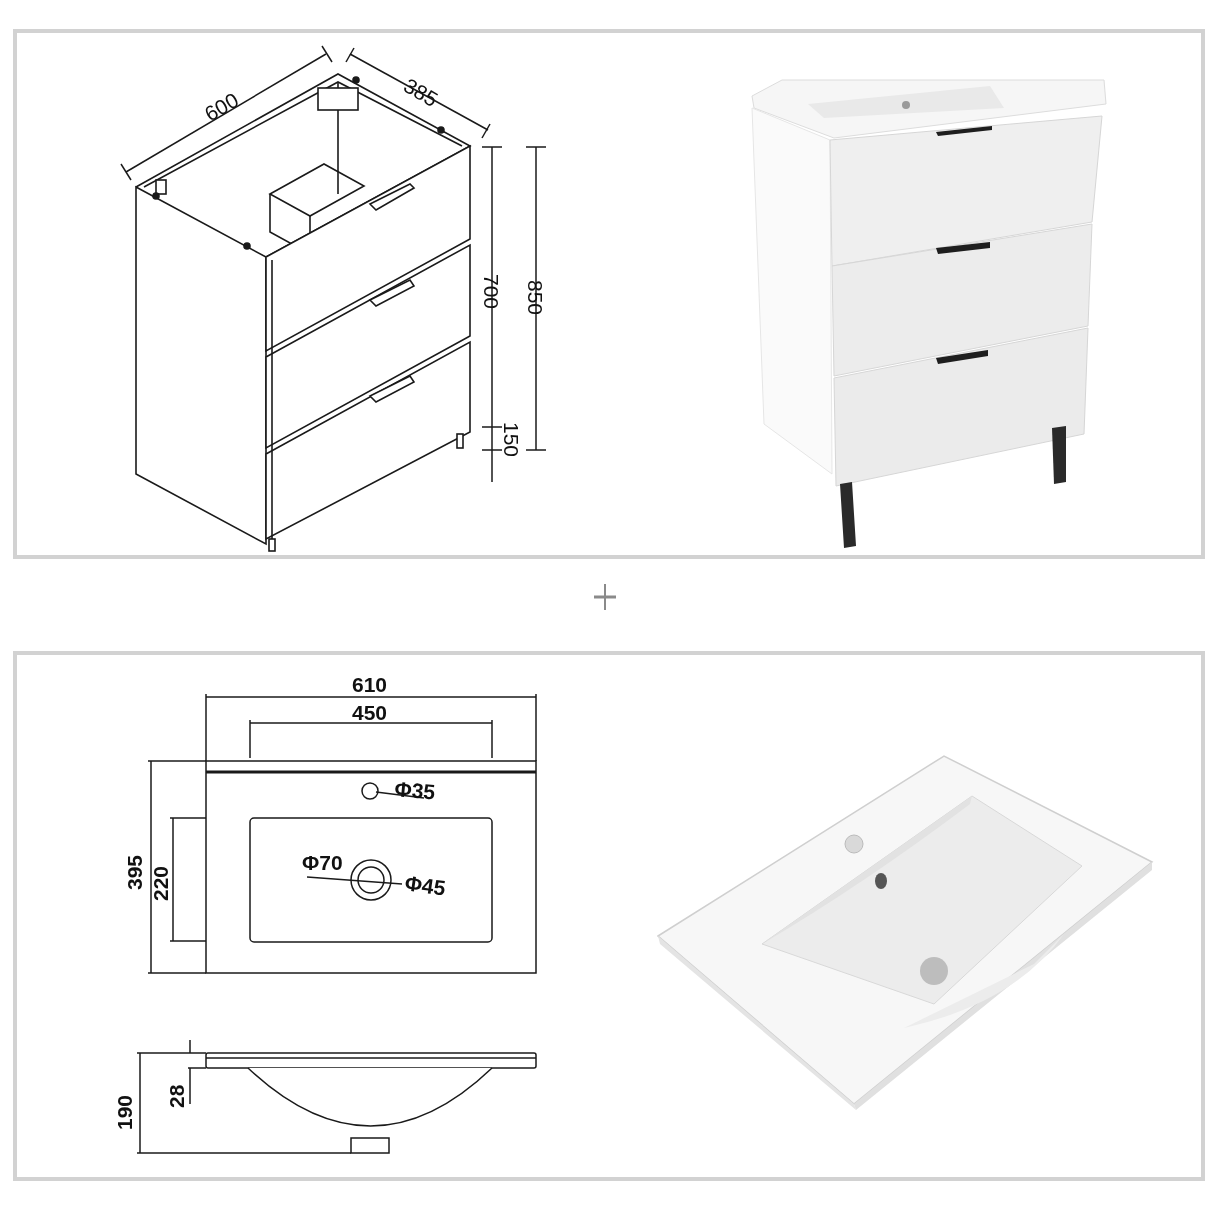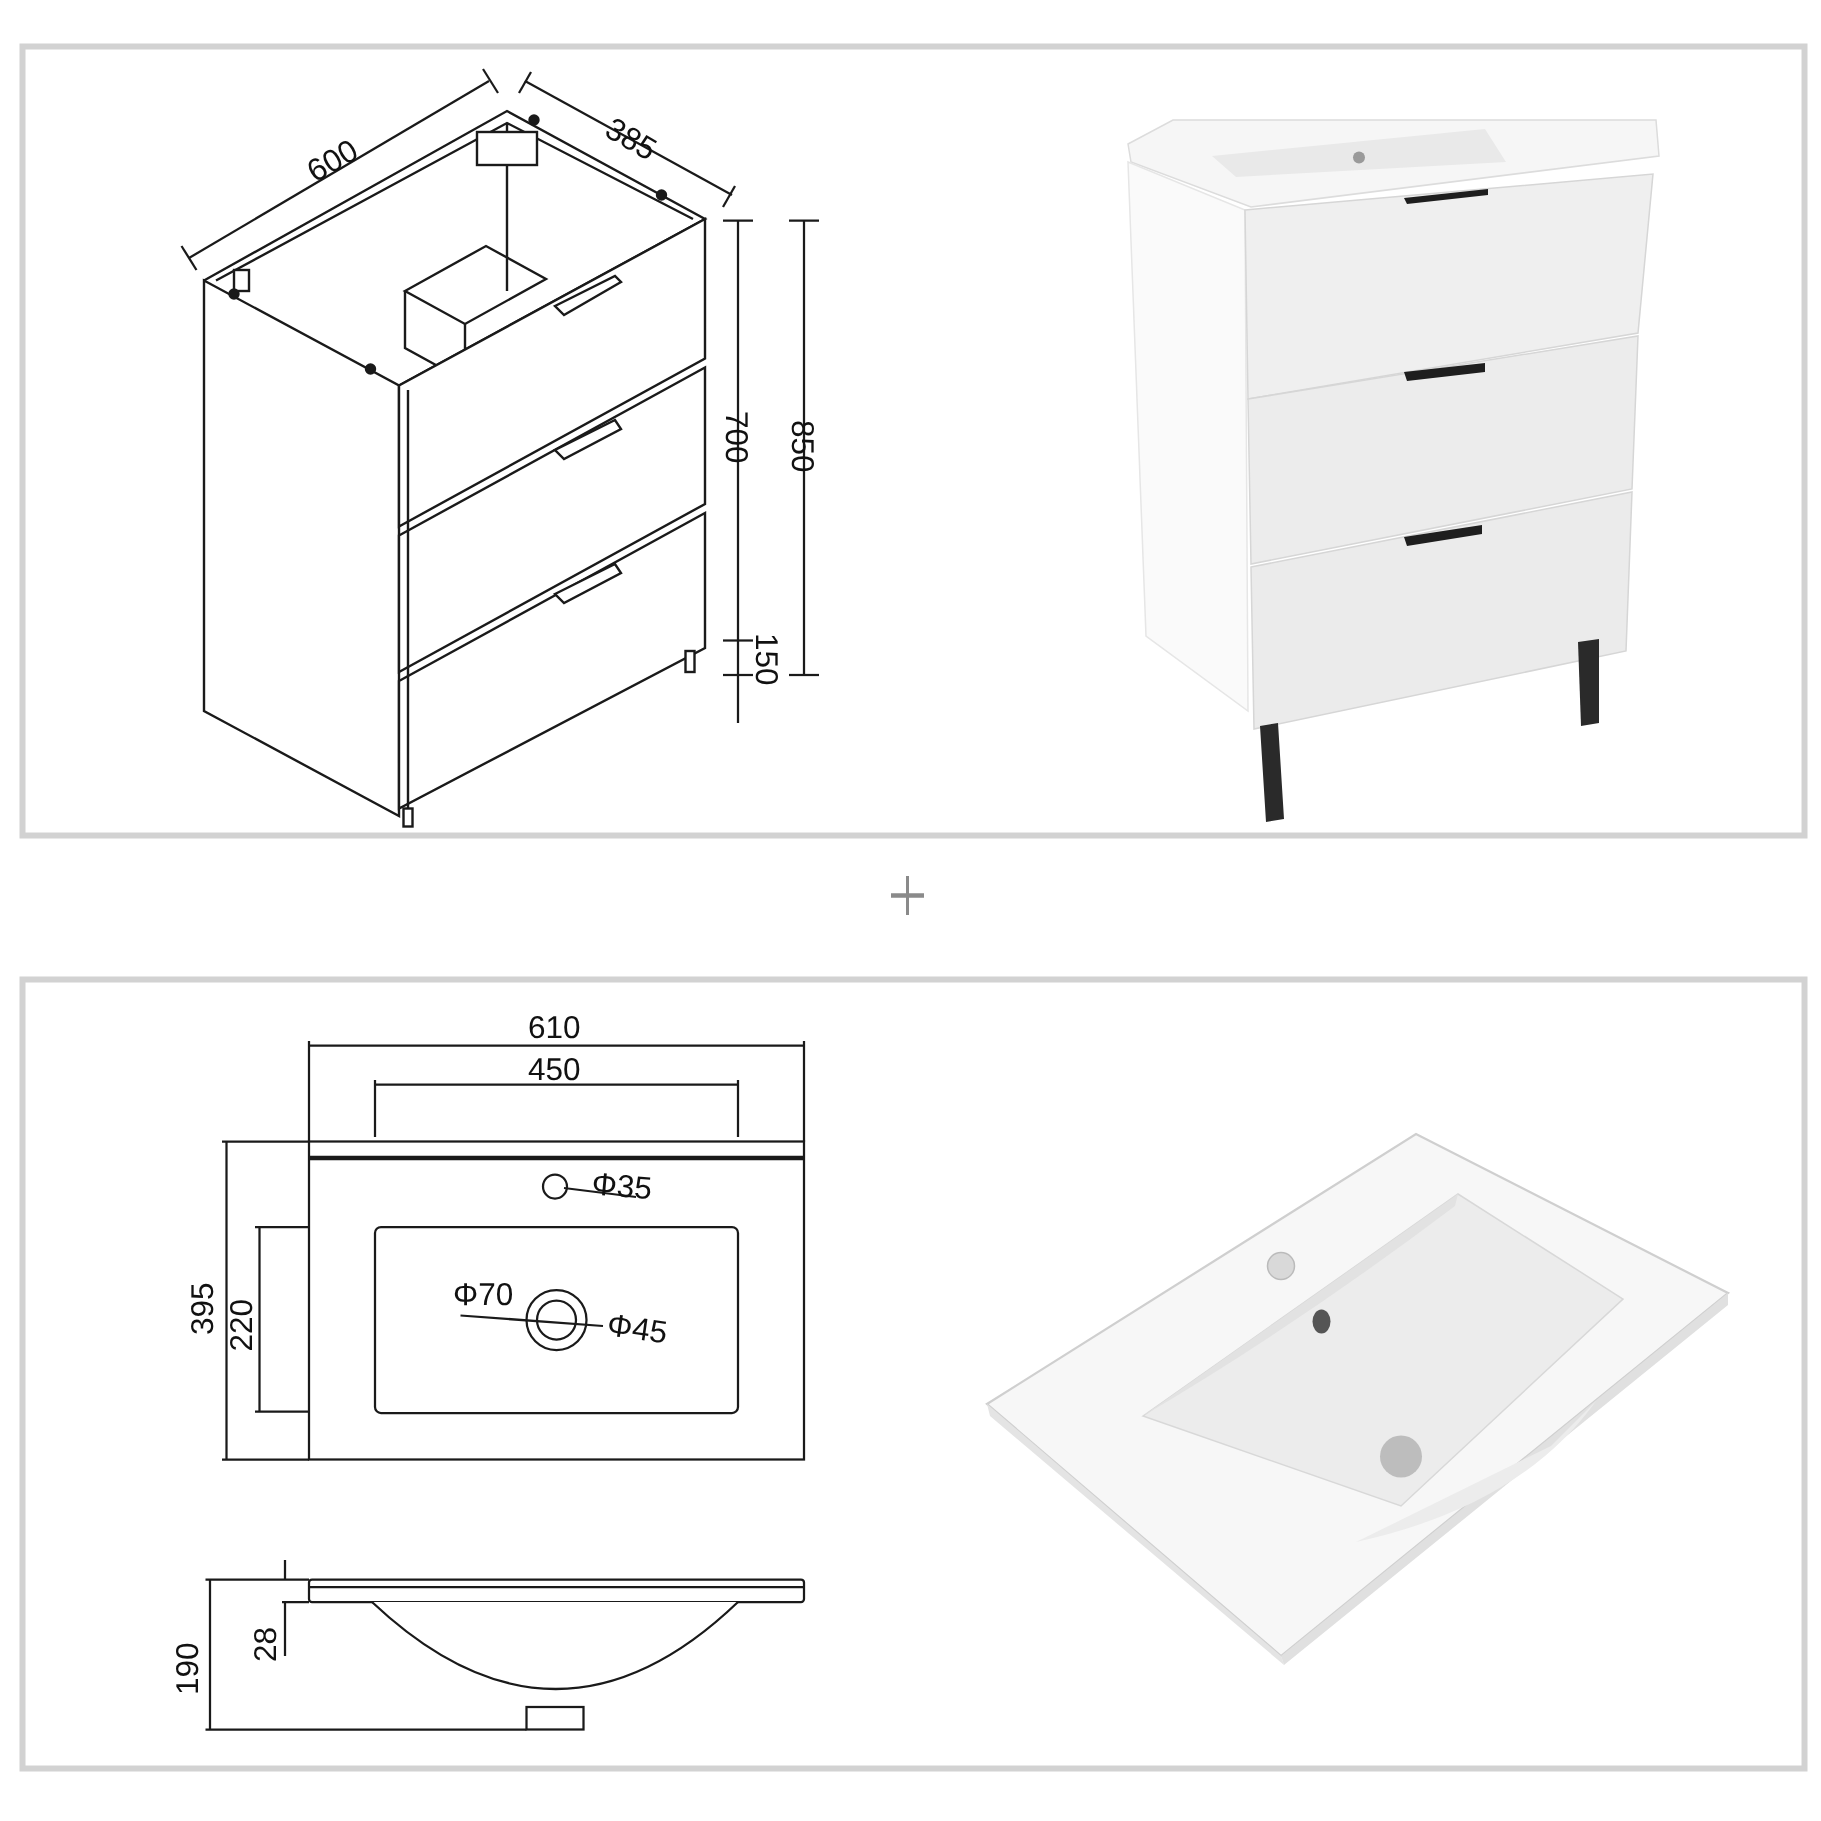--- a/index.html
+++ b/index.html
@@ -1,19 +1,19 @@
 <!DOCTYPE html>
 <html><head>
 <meta charset="utf-8">
 <style>
   html,body{margin:0;padding:0;background:#ffffff;}
   body{width:1214px;height:1214px;position:relative;overflow:hidden;font-family:"Liberation Sans",sans-serif;}
   .panel{position:absolute;left:13px;width:1184px;border:4px solid #d2d2d2;background:#fff;box-sizing:content-box;}
   #panel-top{top:29px;height:522px;}
-  #panel-bottom{top:651px;height:522px;}
+  #panel-bottom{top:651px;height:522px;font-weight:bold;}
   .plus{position:absolute;left:590px;top:582px;width:30px;height:30px;}
   svg{position:absolute;left:0;top:0;}
   .dimtxt{font-family:"Liberation Sans",sans-serif;font-size:21px;fill:#111;}
 </style>
 </head>
 <body>
 
 <div class="panel" id="panel-top">
 
   <svg width="1184" height="522" viewBox="13 29 1184 522">

